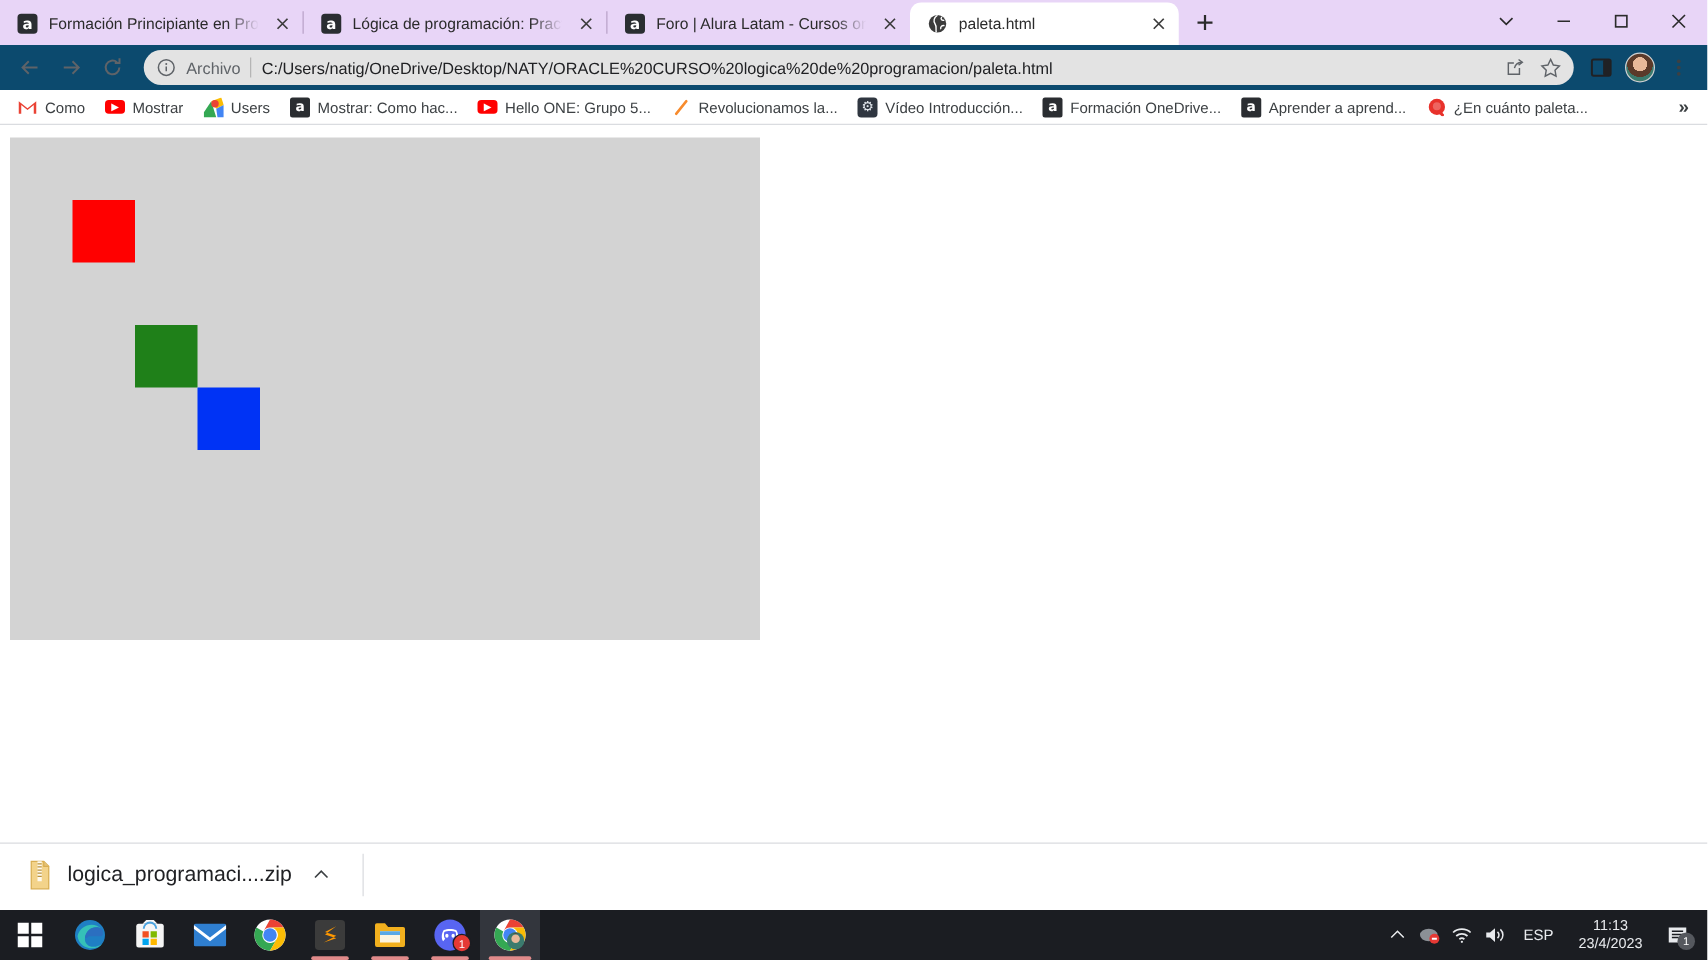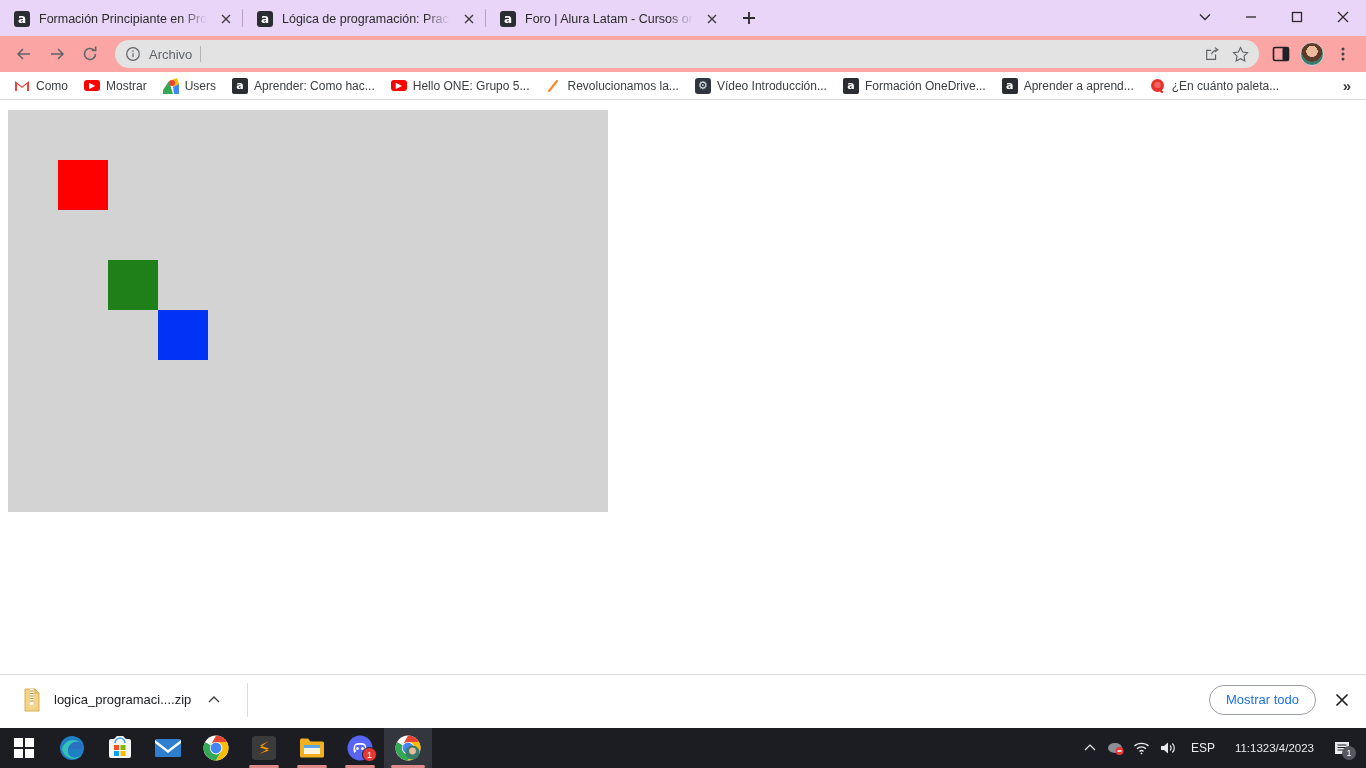--- a/index.html
+++ b/index.html
@@ -86,21 +86,21 @@
   .win-btn {
     width: 46px; height: 34px;
     display: flex; align-items: center; justify-content: center;
     color: #2b2b2b;
   }
 
   
   .toolbar {
     position: absolute; top: 36px; left: 0;
     width: 1366px; height: 36px;
-    background: #fca5a5;
+    background: #0c4a6e;
     display: flex; align-items: center;
     padding: 0 8px;
     gap: 1px;
   }
   .nav-btn {
     width: 32px; height: 30px;
     display: flex; align-items: center; justify-content: center;
     border-radius: 50%;
     color: #5f6368;
   }
@@ -199,21 +199,21 @@
     padding: 0 12px;
   }
   .dl-item {
     display: flex; align-items: center; gap: 12px;
     padding: 6px 10px; border-radius: 4px;
   }
   .dl-zip {
     width: 20px; height: 24px; flex: 0 0 20px;
     position: relative;
   }
-  .dl-name { font-size: 13px; color: #202124; white-space: nowrap; }
+  .dl-name { font-size: 17px; color: #202124; white-space: nowrap; }
   .dl-caret {
     width: 22px; height: 22px;
     display: flex; align-items: center; justify-content: center;
     color: #3c4043;
   }
   .dl-sep { width: 1px; height: 34px; background: #dadce0; margin-left: 12px; }
   .dl-right { margin-left: auto; display: flex; align-items: center; gap: 14px; }
   .dl-show {
     border: 1px solid #9aa0a6;
     border-radius: 16px;
@@ -258,21 +258,21 @@
     width: 26px; height: 40px;
     display: flex; align-items: center; justify-content: center;
     color: #e8eaed;
   }
   .tray-lang {
     font-size: 12px; color: #e8eaed;
     padding: 0 10px; height: 52px;
     display: flex; align-items: center;
   }
   .tray-clock {
-    height: 40px; display: flex; flex-direction: row;
+    height: 40px; display: flex; flex-direction: column;
     align-items: center; justify-content: center;
     padding: 0 10px; line-height: 14px;
   }
   .tray-clock div { font-size: 11.5px; color: #e8eaed; }
   .tray-notif {
     width: 36px; height: 40px;
     display: flex; align-items: center; justify-content: center;
     position: relative; color: #e8eaed;
   }
   .notif-badge {
@@ -319,20 +319,36 @@
   <div class="tab inactive">
     <span class="favicon fav-alura">a</span>
     <span class="tab-title">Foro | Alura Latam - Cursos onlin</span>
     <span class="tab-close">
       <svg width="10" height="10" viewBox="0 0 10 10">
           <path d="M1 1 L9 9 M9 1 L1 9" stroke="currentColor" stroke-width="1.4"></path>
         </svg>
     </span>
   </div>
 
+  <div class="tab active">
+    <span class="favicon fav-globe">
+      <svg width="16" height="16" viewBox="0 0 16 16">
+        <circle cx="8" cy="8" r="7" fill="#3b3b3b"></circle>
+        <path d="M8 1.2 C5 3 4.6 6 6 8 C7.6 10.2 6.4 12.6 7 14.8" stroke="#fff" stroke-width="1.1" fill="none"></path>
+        <path d="M11.5 2.6 C10 4.2 11.4 5.6 13.4 5.2" stroke="#fff" stroke-width="1.1" fill="none"></path>
+        <path d="M13.6 9.5 C11.5 9 10.2 10.4 10.6 12.4" stroke="#fff" stroke-width="1.1" fill="none"></path>
+      </svg>
+    </span>
+    <span class="tab-title">paleta.html</span>
+    <span class="tab-close">
+      <svg width="10" height="10" viewBox="0 0 10 10">
+          <path d="M1 1 L9 9 M9 1 L1 9" stroke="currentColor" stroke-width="1.4"></path>
+        </svg>
+    </span>
+  </div>
 
   <div class="newtab">
     <svg width="14" height="14" viewBox="0 0 14 14">
         <path d="M7 1 V13 M1 7 H13" stroke="#2b2b2b" stroke-width="1.8"></path>
       </svg>
   </div>
 
   <div class="win-controls">
     <div class="win-btn">
       <svg width="12" height="12" viewBox="0 0 12 12">
@@ -378,20 +394,21 @@
   <div class="omnibox">
     <span class="omni-info">
       <svg width="16" height="16" viewBox="0 0 16 16">
         <circle cx="8" cy="8" r="6.3" stroke="currentColor" stroke-width="1.2" fill="none"></circle>
         <path d="M8 7.2 V11" stroke="currentColor" stroke-width="1.2"></path>
         <circle cx="8" cy="5.1" r="0.8" fill="currentColor"></circle>
       </svg>
     </span>
     <span class="omni-scheme">Archivo</span>
     <span class="omni-divider"></span>
+    <span class="omni-url" title="C:/Users/natig/OneDrive/Desktop/NATY/ORACLE%20CURSO%20logica%20de%20programacion/paleta.html">C:/Users/natig/OneDrive/Desktop/NATY/ORACLE%20CURSO%20logica%20de%20programacion/paleta.html</span>
     <span class="omni-actions">
       <span class="omni-icon">
         <svg width="16" height="16" viewBox="0 0 18 18">
           <path d="M13 9.5 V15 H3 V5 H8" stroke="currentColor" stroke-width="1.3" fill="none"></path>
           <path d="M8.5 9.5 C9.5 5.5 12 4.5 15 4.3" stroke="currentColor" stroke-width="1.3" fill="none"></path>
           <path d="M12.2 1.8 L15.6 4.3 L12.2 6.9" stroke="currentColor" stroke-width="1.3" fill="none"></path>
         </svg>
       </span>
       <span class="omni-icon">
         <svg width="17" height="17" viewBox="0 0 18 18">
@@ -440,21 +457,21 @@
         <path d="M6 3 L14 0 L16 6 L10 9 Z" fill="#fbbc04"></path>
         <path d="M10 9 L16 6 L16 16 L11 16 Z" fill="#4285f4"></path>
         <circle cx="9" cy="5" r="3" fill="#ea4335"></circle>
       </svg>
     </span>
     <span class="bm-label">Users</span>
   </div>
 
   <div class="bm">
     <span class="bm-ico fav-alura" style="font-weight:700;">a</span>
-    <span class="bm-label">Aprender: Como hac...</span>
+    <span class="bm-label">Mostrar: Como hac...</span>
   </div>
 
   <div class="bm">
     <span class="bm-ico" style="background:#ff0000;color:#fff;font-size:8px;border-radius:3px;width:16px;height:11px;">▶</span>
     <span class="bm-label">Hello ONE: Grupo 5...</span>
   </div>
 
   <div class="bm">
     <span class="bm-ico">
       <svg width="16" height="16" viewBox="0 0 16 16">
@@ -513,28 +530,20 @@
     </span>
     <span class="dl-name">logica_programaci....zip</span>
     <span class="dl-caret">
       <svg width="12" height="12" viewBox="0 0 12 12">
           <path d="M1 8 L6 3 L11 8" stroke="currentColor" stroke-width="1.3" fill="none"></path>
         </svg>
     </span>
   </div>
   <div class="dl-sep"></div>
 
-  <div class="dl-right">
-    <div class="dl-show">Mostrar todo</div>
-    <div class="dl-close">
-      <svg width="14" height="14" viewBox="0 0 14 14">
-          <path d="M1.5 1.5 L12.5 12.5 M12.5 1.5 L1.5 12.5" stroke="currentColor" stroke-width="1.7"></path>
-        </svg>
-    </div>
-  </div>
 </div>
 
 <div class="taskbar">
 
   <div class="tb-app">
     <svg width="20" height="20" viewBox="0 0 20 20">
       <rect x="0" y="0" width="9" height="9" fill="#ffffff"></rect>
       <rect x="11" y="0" width="9" height="9" fill="#ffffff"></rect>
       <rect x="0" y="11" width="9" height="9" fill="#ffffff"></rect>
       <rect x="11" y="11" width="9" height="9" fill="#ffffff"></rect>

